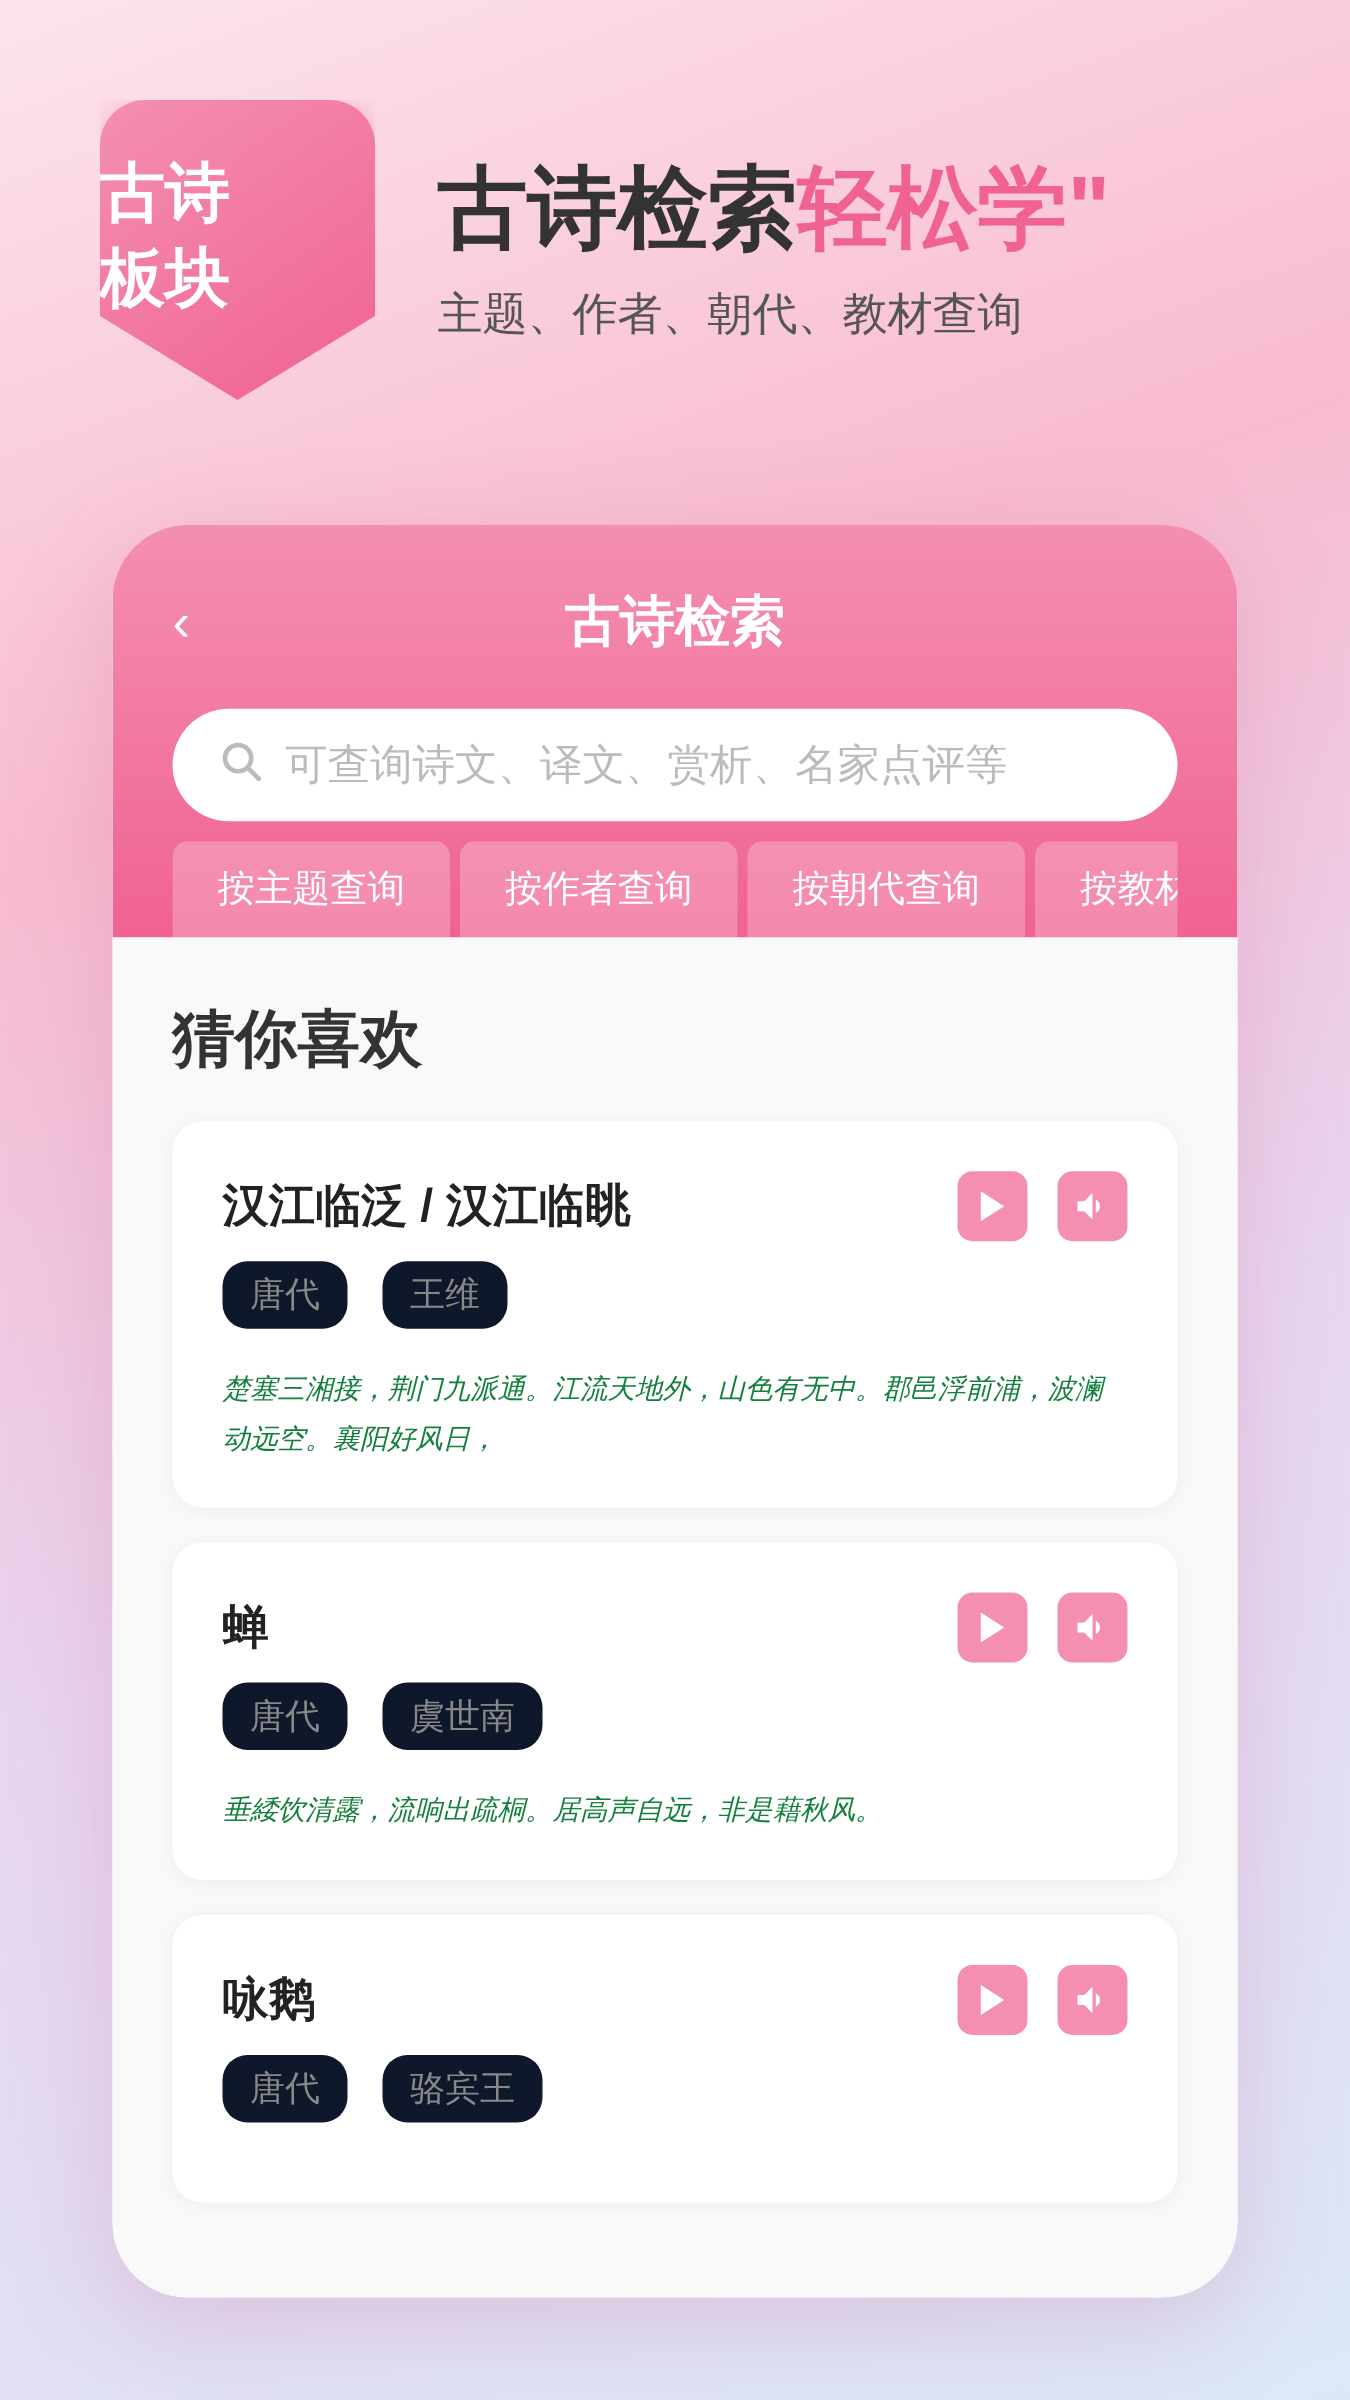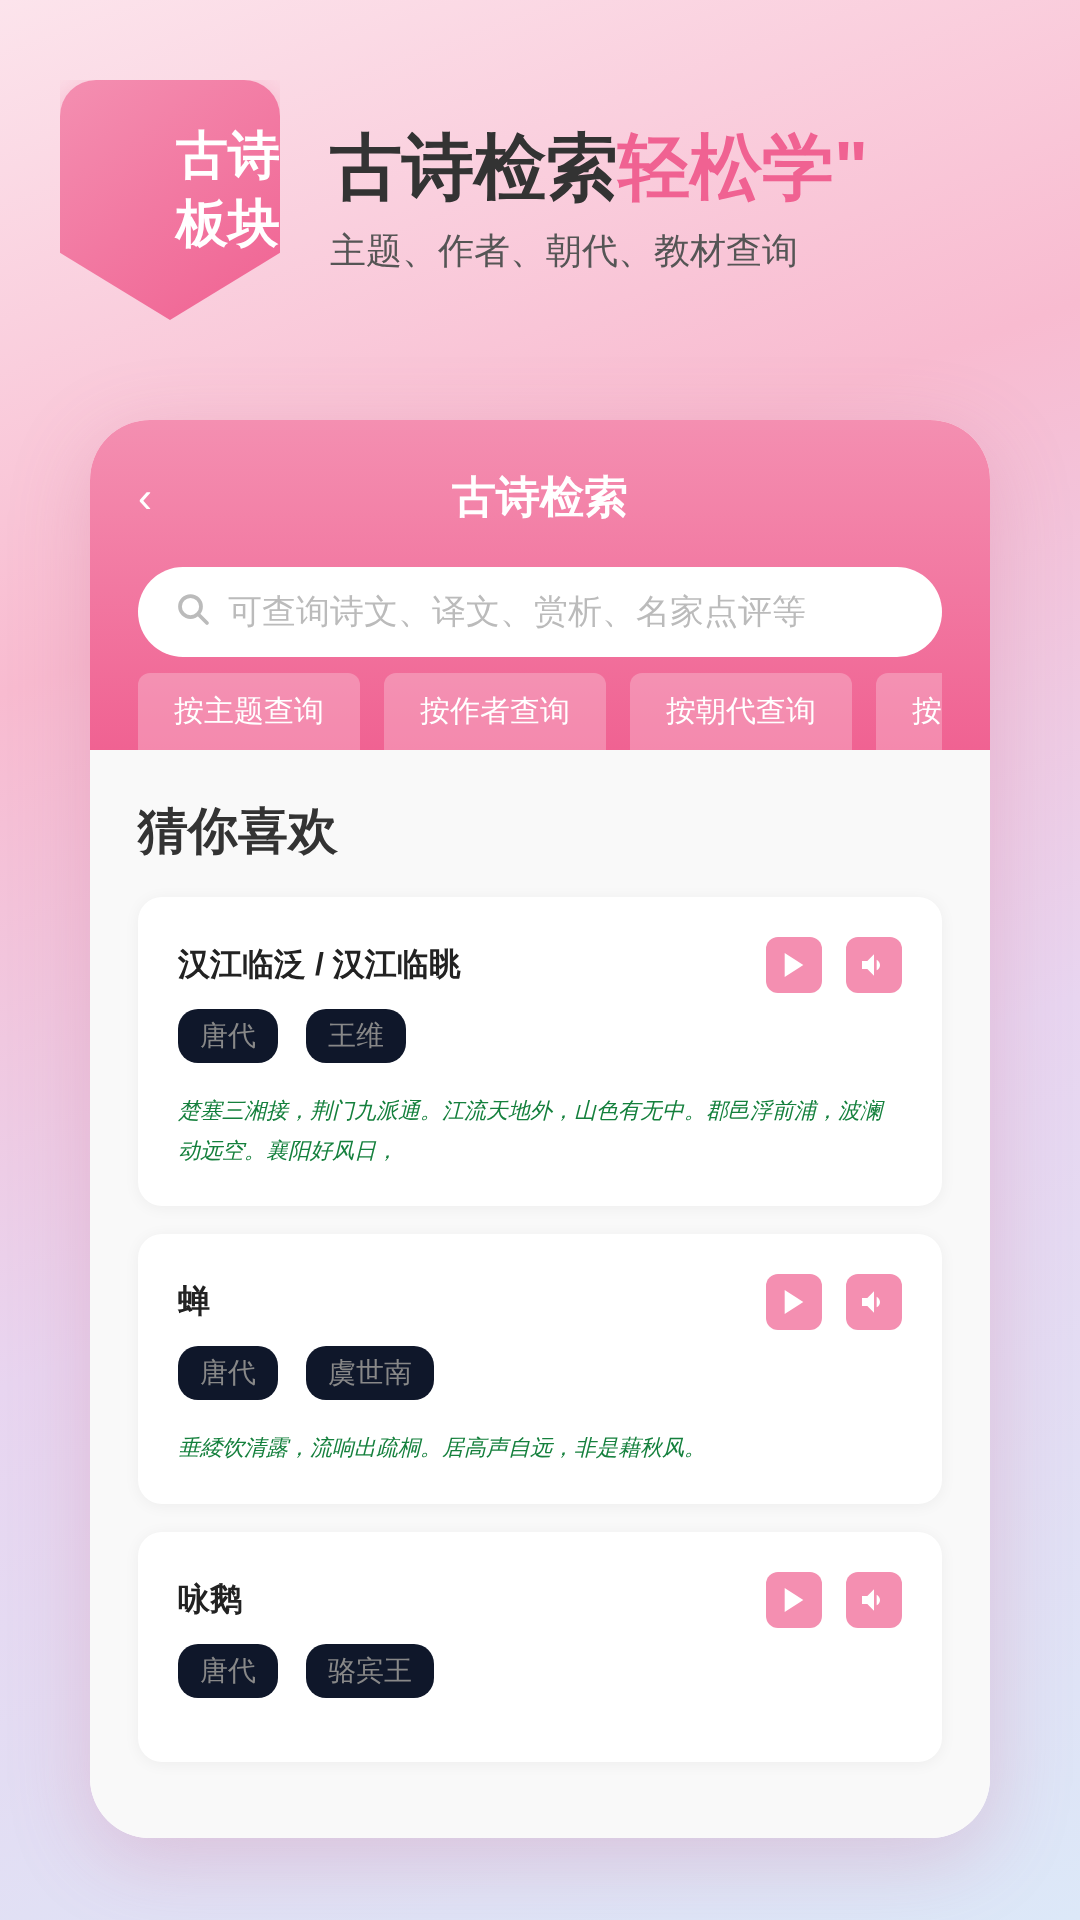--- a/index.html
+++ b/index.html
@@ -22,23 +22,24 @@
     }
 
     .badge-shield {
       width: 220px;
       height: 240px;
       background: linear-gradient(145deg, #f48fb1, #f06292);
       border-radius: 36px 36px 36px 36px;
       clip-path: polygon(0 0, 100% 0, 100% 72%, 50% 100%, 0 72%);
       display: flex;
       align-items: center;
-      justify-content: flex-end;
+      justify-content: flex-start;
       flex-shrink: 0;
       box-shadow: 0 8px 32px rgba(240,98,146,0.4);
+      margin-left: 20px;
     }
 
     .badge-text {
       color: white;
       font-size: 52px;
       font-weight: 700;
       text-align: center;
       line-height: 1.3;
       margin-top: -20px;
     }
@@ -128,21 +129,21 @@
 
     .search-placeholder {
       color: #bbb;
       font-size: 34px;
       flex: 1;
     }
 
     
     .filter-tabs {
       display: flex;
-      gap: 16px;
+      gap: 0;
       overflow: hidden;
       margin-bottom: 0;
     }
 
     .filter-tab {
       background: rgba(255,255,255,0.25);
       color: white;
       font-size: 30px;
       padding: 18px 36px;
       border-radius: 12px 12px 0 0;
@@ -174,21 +175,21 @@
     }
 
     .poem-card-header {
       display: flex;
       align-items: center;
       justify-content: space-between;
       margin-bottom: 16px;
     }
 
     .poem-title {
-      font-size: 32px;
+      font-size: 37px;
       font-weight: 700;
       color: #222;
       text-align: right;
     }
 
     .poem-actions {
       display: flex;
       gap: 24px;
       align-items: center;
     }

